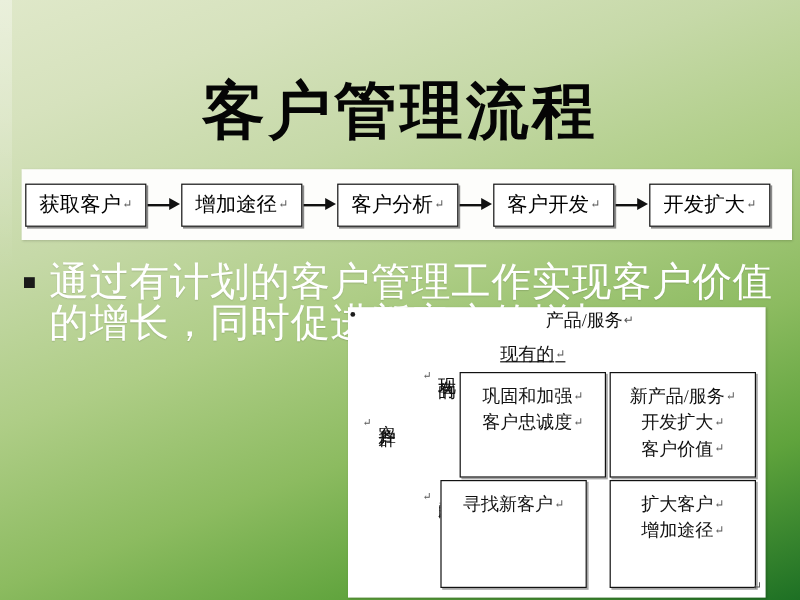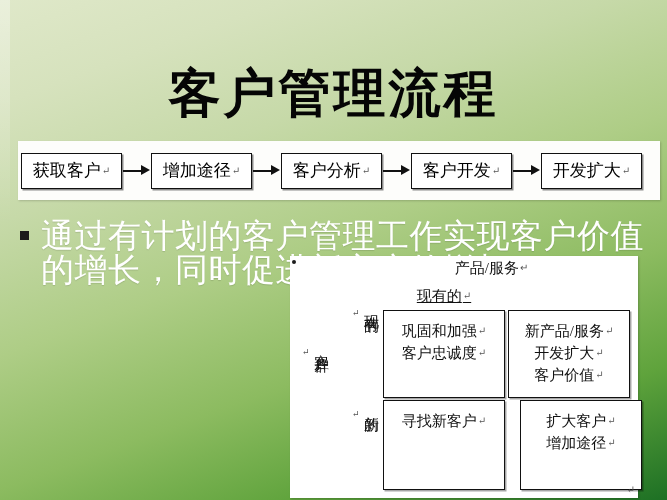--- a/index.html
+++ b/index.html
@@ -227,22 +227,22 @@
     text-align: center;
     box-shadow: 1.5px 1.5px 0 rgba(0,0,0,.35);
   }
   .cell .ln {
     font-size: 15px;
     line-height: 22px;
     white-space: nowrap;
   }
   .cell.r1c1 { left: 93px;  top: 54px;  width: 122px; height: 88px; }
   .cell.r1c2 { left: 218px; top: 54px;  width: 122px; height: 88px; }
-  .cell.r2c1 { left: 93px;  top: 144px; width: 122px; height: 90px; }
-  .cell.r2c2 { left: 230px; top: 144px; width: 122px; height: 90px; text-align: center; }
+  .cell.r2c1 { left: 77px;  top: 144px; width: 122px; height: 90px; }
+  .cell.r2c2 { left: 218px; top: 144px; width: 122px; height: 90px; text-align: center; }
 
   .matrix-tail {
     position: absolute;
     right: 3px;
     bottom: 3px;
     font-size: 10px;
     color: #555;
   }
 </style>
 </head>

